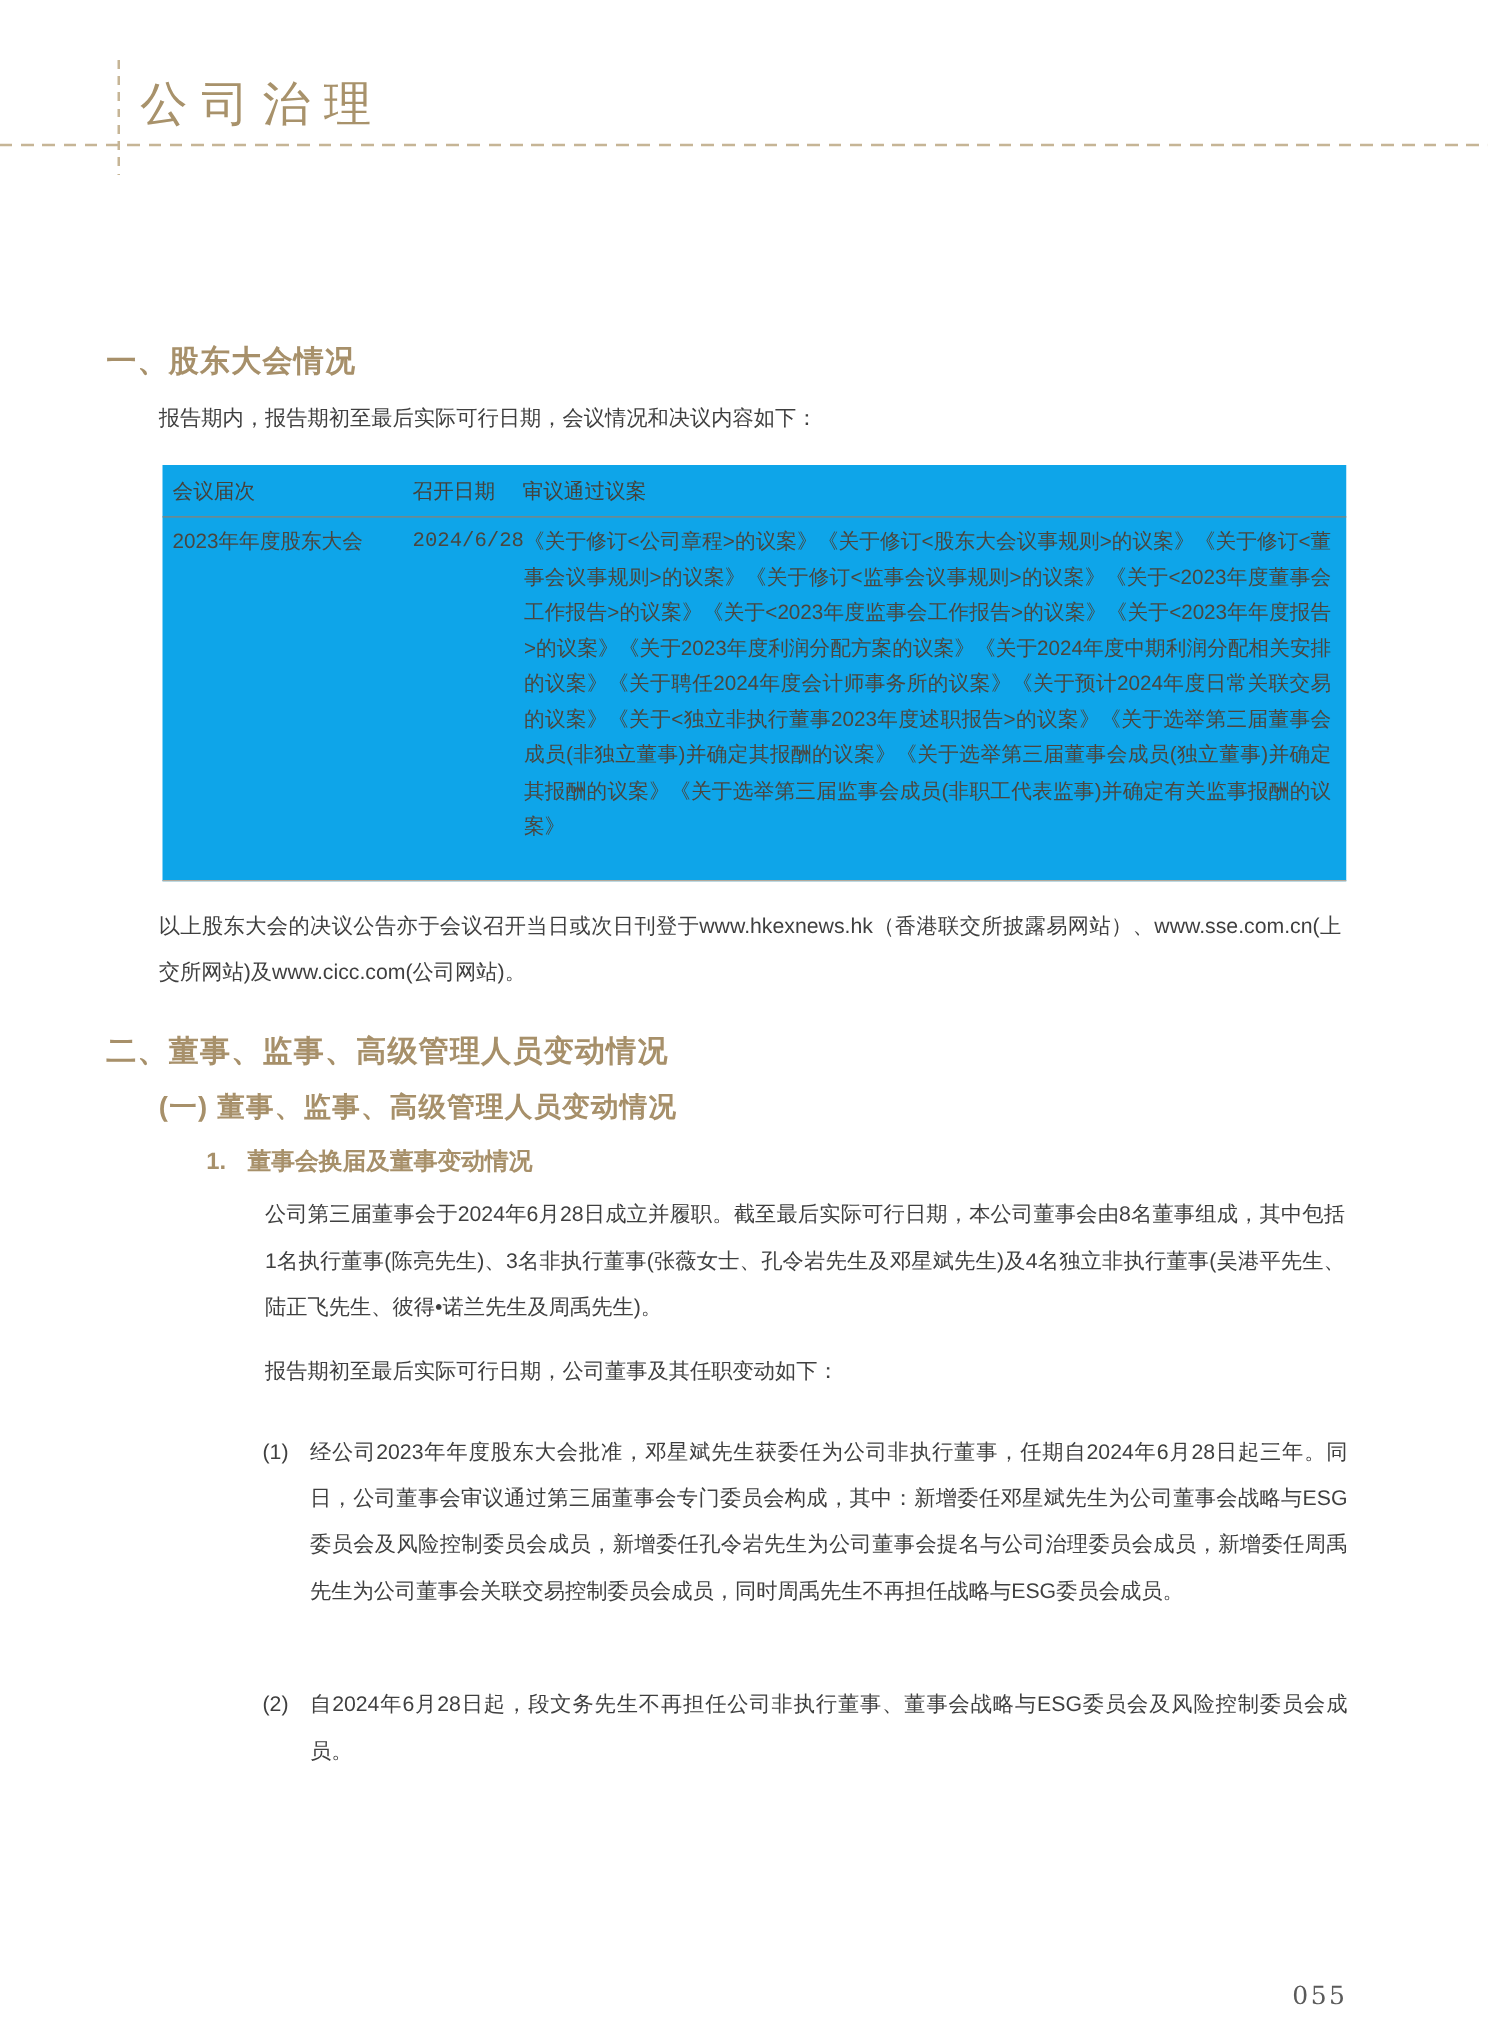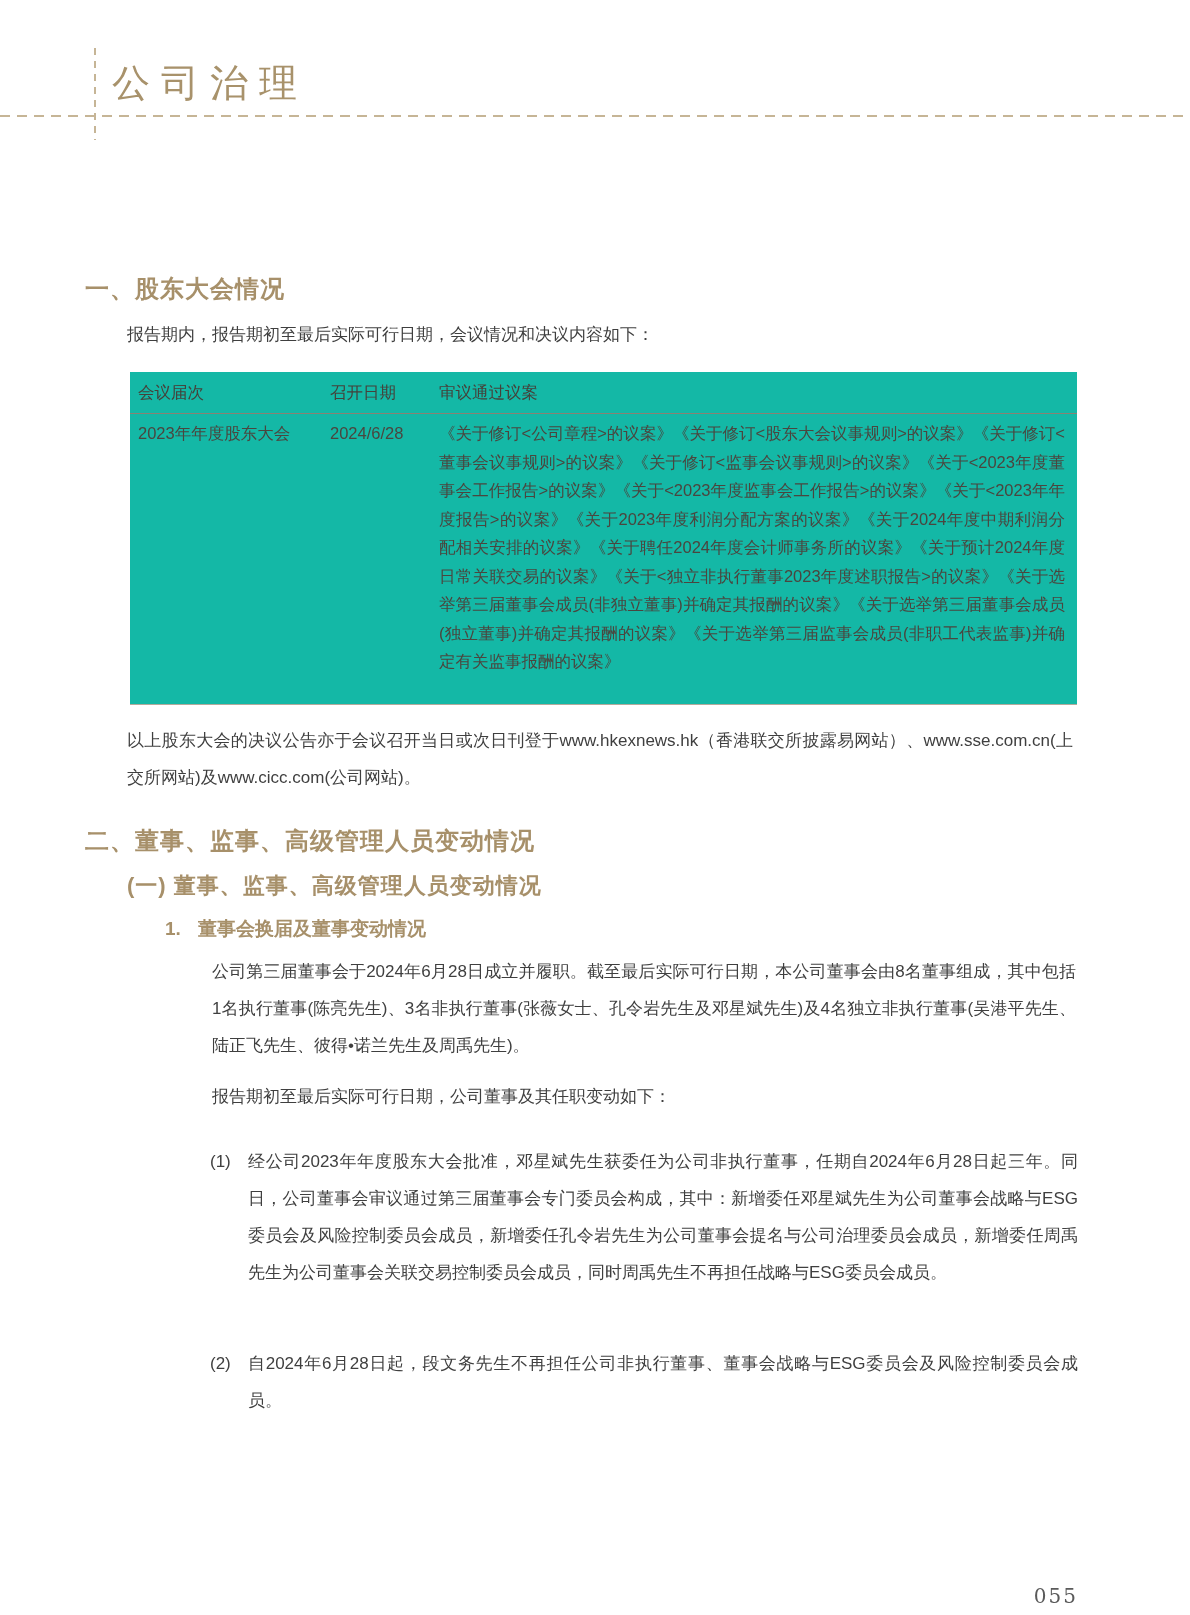--- a/index.html
+++ b/index.html
@@ -96,40 +96,40 @@
   .list-item .marker { flex: 0 0 38px; }
   .list-item .li-text { flex: 1; text-align: justify; }
   .li-1 { top: 1143px; }
   .li-2 { top: 1345px; }
 
   
   .gov-table {
     position: absolute;
     left: 130px; top: 372px;
     width: 947px;
-    background: #14b8a6;
+    background: #0ea5e9;
   }
   .t-head {
     display: flex;
     padding: 10px 12px 9px 8px;
     font-size: 16.5px;
     color: #45413a;
     border-bottom: 1px solid #8a8173;
   }
   .t-row {
     display: flex;
     padding: 5px 12px 28px 8px;
     font-size: 16.5px;
     line-height: 28.5px;
     color: #4a463f;
     border-bottom: 1px solid #b3aa9c;
   }
   .c1 { flex: 0 0 192px; }
-  .c2 { flex: 0 0 88px; }
-  .c3 { flex: 1; text-align: justify; margin-left: 21px; }
+  .c2 { flex: 0 0 88px; font-family: Liberation Mono, monospace; }
+  .c3 { flex: 1; text-align: justify; }
 
   
   .page-number {
     position: absolute;
     left: 1014px; top: 1584px;
     width: 64px;
     text-align: right;
     font-family: "DejaVu Serif", serif;
     font-size: 20px;
     color: #5a5a5a;

